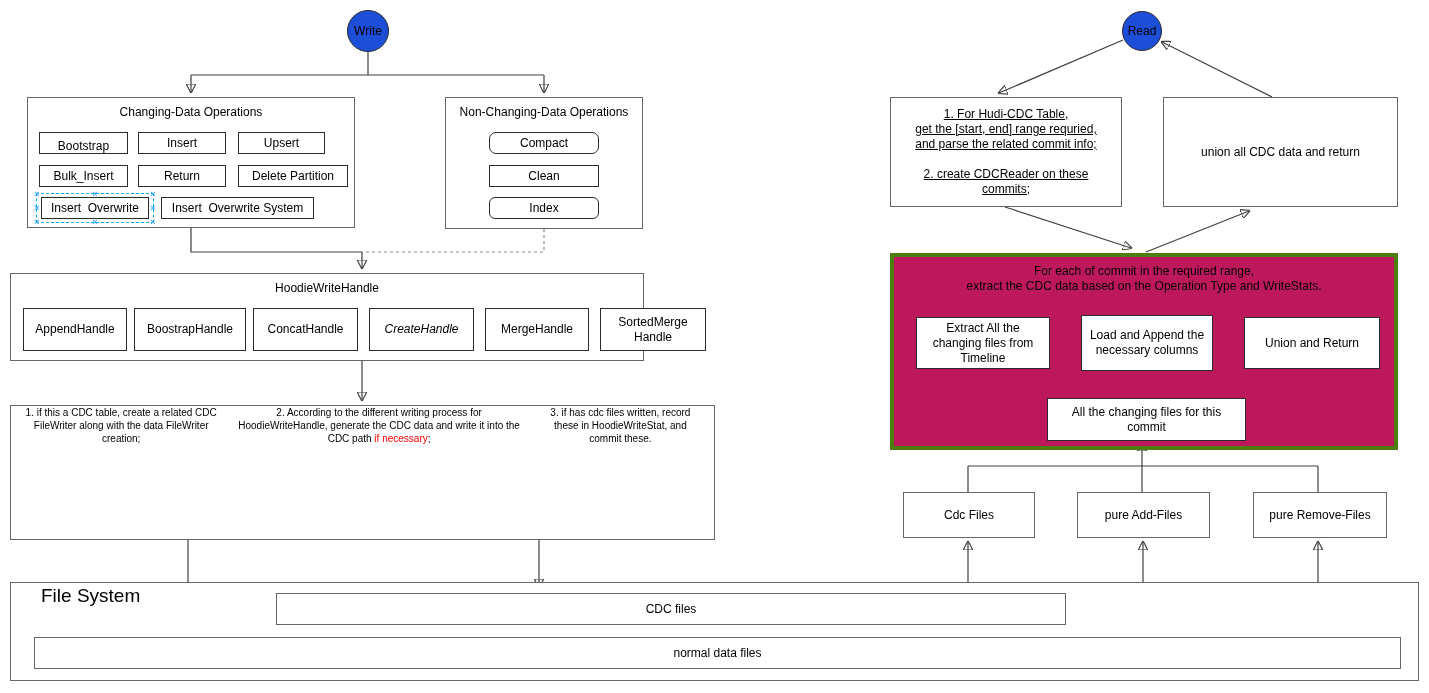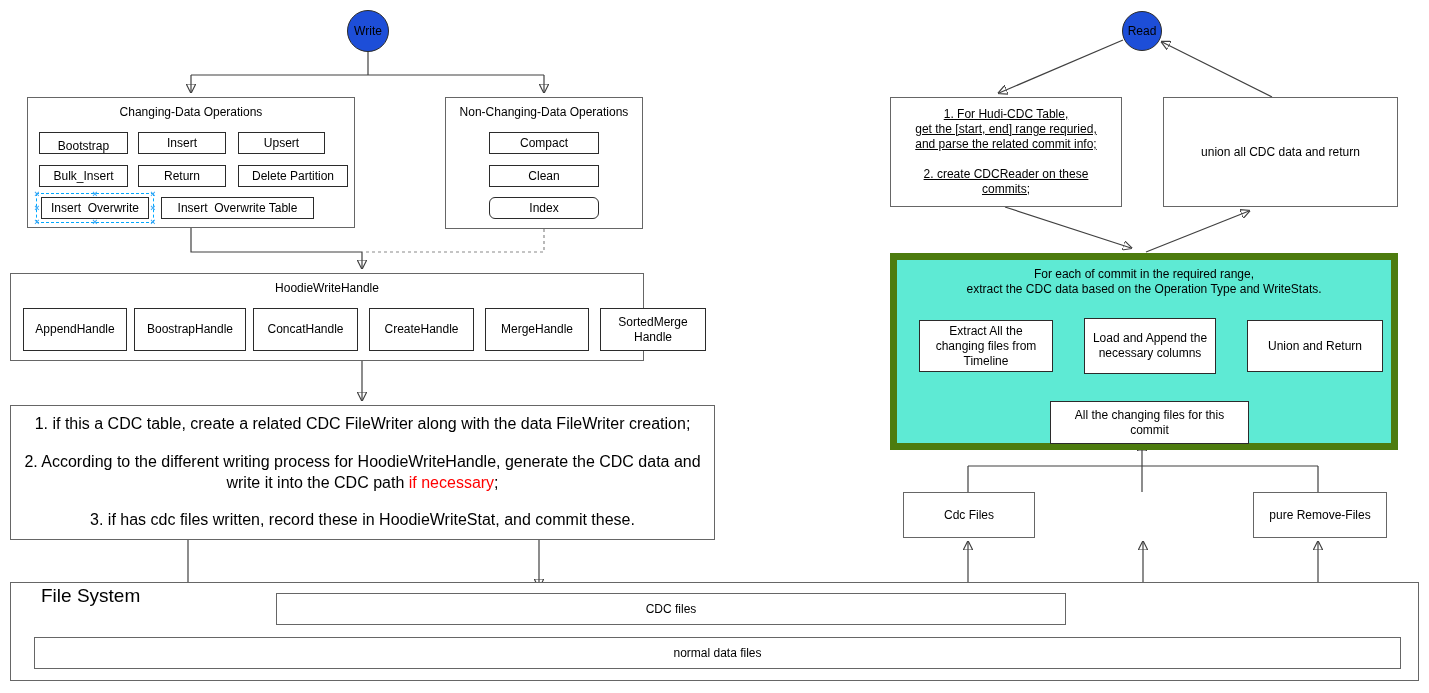--- a/index.html
+++ b/index.html
@@ -15,26 +15,26 @@
   .circle {
     position:absolute; box-sizing:border-box; background:#1d4ed8; border:1px solid #2b2b2b;
     border-radius:50%; display:flex; align-items:center; justify-content:center; font-size:12px;
   }
   .container-title { position:absolute; top:7px; left:0; right:0; text-align:center; font-size:12px; }
   .center-text {
     display:flex; align-items:center; justify-content:center; text-align:center;
     font-size:12px; white-space:pre-line; line-height:15px;
   }
   .steps {
-    display:flex; flex-direction:column; justify-content:center; gap:17px;
-    height:100%; padding:0 12px; font-size:16px; text-align:center; line-height:1.3;
+    display:flex; flex-direction:row; justify-content:center; gap:17px;
+    height:100%; padding:0 12px; font-size:10px; text-align:center; line-height:1.3;
   }
   .steps p { margin:0; }
   .red { color:#ff0000; }
-  .orange { background:#5eead4; border:7px solid #4d7c0f; }
+  .orange { background:#be185d; border:4px solid #4d7c0f; }
   .fs-label { position:absolute; left:30px; top:2px; font-size:19px; }
   .selection { position:absolute; box-sizing:border-box; border:1px dashed #00a8ff; }
   .selection .h {
     position:absolute; width:8px; height:8px; font-size:9px; font-weight:bold;
     line-height:8px; text-align:center; color:#3fa9f5;
   }
   svg.connectors { position:absolute; left:0; top:0; pointer-events:none; }
   svg.connectors path { fill:none; stroke:#404040; stroke-width:1.2; }
   svg.connectors path.dashed { stroke:#8a8a8a; stroke-dasharray:3 3; }
 </style>
@@ -90,36 +90,36 @@
     <div class="selection" style="left:8px; top:95px; width:118px; height:30px;">
       <span class="h" style="left:-4px; top:-4px;">×</span>
       <span class="h" style="left:50%; top:-4px; transform:translateX(-50%);">×</span>
       <span class="h" style="right:-4px; top:-4px;">×</span>
       <span class="h" style="left:-4px; top:50%; transform:translateY(-50%);">×</span>
       <span class="h" style="right:-4px; top:50%; transform:translateY(-50%);">×</span>
       <span class="h" style="left:-4px; bottom:-4px;">×</span>
       <span class="h" style="left:50%; bottom:-4px; transform:translateX(-50%);">×</span>
       <span class="h" style="right:-4px; bottom:-4px;">×</span>
     </div>
-    <div class="op" style="left:133px; top:99px; width:153px; height:22px;"><span>Insert  Overwrite Table</span></div>
+    <div class="op" style="left:133px; top:99px; width:153px; height:22px;"><span>Insert  Overwrite System</span></div>
   </div>
 
   <div class="shape" style="left:445px; top:97px; width:198px; height:132px;">
     <div class="container-title">Non-Changing-Data Operations</div>
-    <div class="op" style="left:43px; top:34px; width:110px; height:22px;"><span>Compact</span></div>
+    <div class="op" style="left:43px; top:34px; width:110px; height:22px;border-radius:7px;"><span>Compact</span></div>
     <div class="op" style="left:43px; top:67px; width:110px; height:22px;"><span>Clean</span></div>
     <div class="op" style="left:43px; top:99px; width:110px; height:22px;border-radius:6px;"><span>Index</span></div>
   </div>
 
   <div class="shape" style="left:10px; top:273px; width:634px; height:88px;">
     <div class="container-title">HoodieWriteHandle</div>
     <div class="op center-text" style="left:12px; top:34px; width:104px; height:43px;"><span>AppendHandle</span></div>
     <div class="op center-text" style="left:123px; top:34px; width:112px; height:43px;"><span>BoostrapHandle</span></div>
     <div class="op center-text" style="left:242px; top:34px; width:105px; height:43px;"><span>ConcatHandle</span></div>
-    <div class="op center-text" style="left:358px; top:34px; width:105px; height:43px;"><span>CreateHandle</span></div>
+    <div class="op center-text" style="left:358px; top:34px; width:105px; height:43px;font-style:italic;"><span>CreateHandle</span></div>
     <div class="op center-text" style="left:474px; top:34px; width:104px; height:43px;"><span>MergeHandle</span></div>
     <div class="op center-text" style="left:589px; top:34px; width:106px; height:43px; white-space:pre-line;"><span style="white-space:pre-line;">SortedMerge
 Handle</span></div>
   </div>
 
   <div class="shape" style="left:10px; top:405px; width:705px; height:135px;">
     <div class="steps">
       <p>1. if this a CDC table, create a related CDC FileWriter along with the data FileWriter creation;</p>
       <p><span>2. According to the different writing process for HoodieWriteHandle, generate the CDC data and write it into the CDC path </span><span class="red">if necessary</span><span>;</span></p>
       <p>3. if has cdc files written, record these in HoodieWriteStat, and commit these.</p>
@@ -170,17 +170,20 @@
     </div>
     <div class="op center-text" style="left:153px; top:141px; width:199px; height:43px;">
       <span>All the changing files for this
 commit</span>
     </div>
   </div>
 
   <div class="shape center-text" style="left:903px; top:492px; width:132px; height:46px;">
     <span>Cdc Files</span>
   </div>
+  <div class="shape center-text" style="left:1077px; top:492px; width:133px; height:46px;">
+    <span>pure Add-Files</span>
+  </div>
   <div class="shape center-text" style="left:1253px; top:492px; width:134px; height:46px;">
     <span>pure Remove-Files</span>
   </div>
 
 </div>
 
 </body></html>

